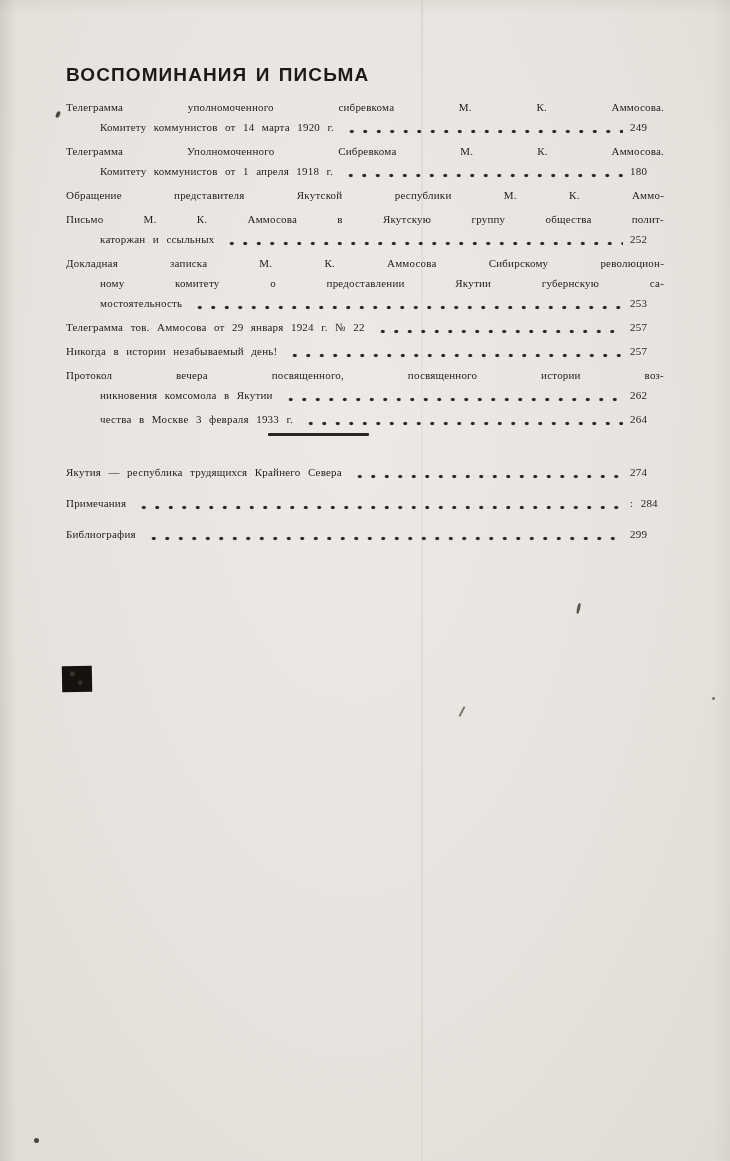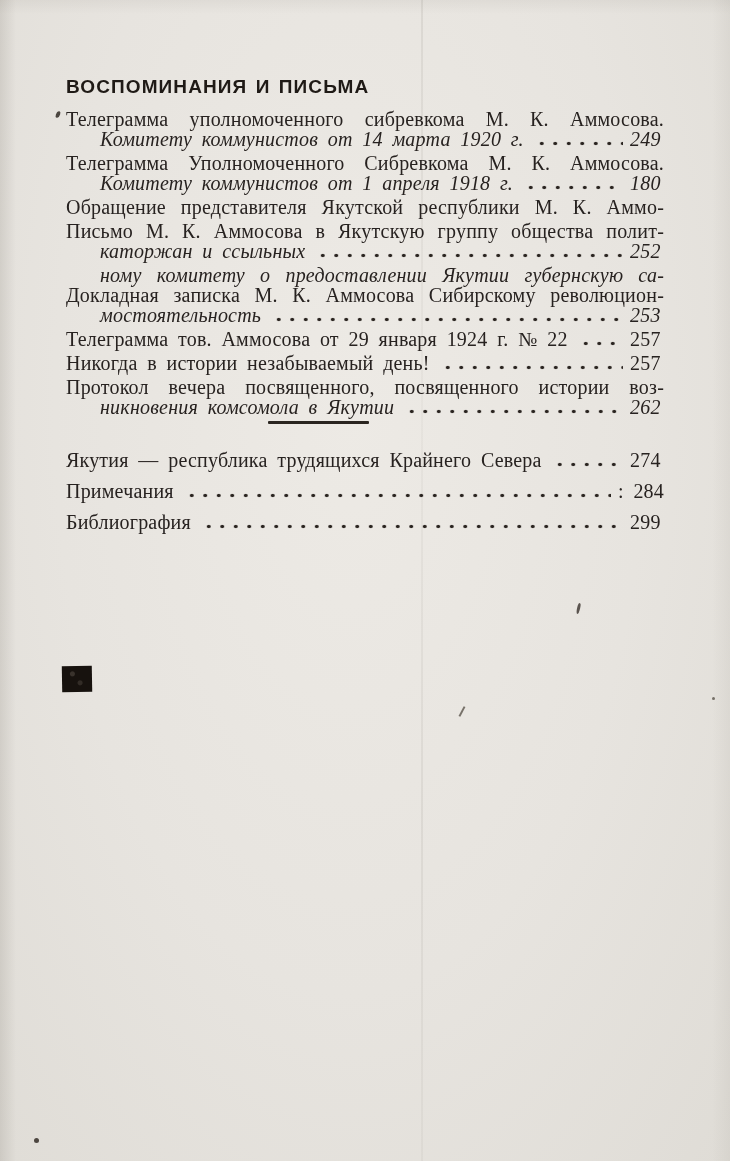--- a/index.html
+++ b/index.html
@@ -28,45 +28,45 @@
     left: 421px; top: 0;
     width: 2px; height: 100%;
     background: linear-gradient(180deg,
       rgba(90,84,74,0.10) 0%,
       rgba(90,84,74,0.04) 35%,
       rgba(90,84,74,0.09) 70%,
       rgba(90,84,74,0.05) 100%);
   }
   .content {
     position: absolute;
-    left: 66px; top: 77px;
+    left: 66px; top: 65px;
     width: 598px;
   }
   .heading {
     font-family: "Liberation Sans", sans-serif;
     font-weight: 700;
     font-size: 19px;
     line-height: 20px;
     letter-spacing: 1.1px;
     word-spacing: 2px;
     color: #1f1a16;
     margin: 0 0 12px 0;
   }
   .entry { margin: 0 0 4px 0; }
   .line {
-    font-size: 20px;
+    font-size: 11px;
     line-height: 20px;
     letter-spacing: 0.2px;
   }
   .line.fill {
     text-align: justify;
     text-align-last: justify;
     white-space: normal;
   }
-  .line.indent { padding-left: 34px; font-style: italic; }
+  .line.indent { padding-left: 34px; }
   .line.last {
     display: flex;
     align-items: flex-end;
     word-spacing: 4.5px;
   }
   .line.last .text { white-space: nowrap; }
   .leader {
     flex: 1 1 auto;
     height: 20px;
     margin: 0 7px 0 9px;
@@ -164,22 +164,22 @@
         </div>
         <div class="entry">
           <div class="line fill">Письмо М. К. Аммосова в Якутскую группу общества полит-</div>
           <div class="line last indent">
             <span class="text">каторжан и ссыльных</span>
             <span class="leader"></span>
             <span class="pagenum">252</span>
           </div>
         </div>
         <div class="entry">
+          <div class="line fill">Докладная записка М. К. Аммосова Сибирскому революцион-</div>
           <div class="line fill indent">ному комитету о предоставлении Якутии губернскую са-</div>
-          <div class="line fill">Докладная записка М. К. Аммосова Сибирскому революцион-</div>
           <div class="line last indent">
             <span class="text">мостоятельность</span>
             <span class="leader"></span>
             <span class="pagenum">253</span>
           </div>
         </div>
         <div class="entry">
           <div class="line last">
             <span class="text">Телеграмма тов. Аммосова от 29 января 1924 г. № 22</span>
             <span class="leader"></span>
@@ -195,20 +195,25 @@
         </div>
         <div class="entry">
           <div class="line fill">Протокол вечера посвященного, посвященного истории воз-</div>
           <div class="line last indent">
             <span class="text">никновения комсомола в Якутии</span>
             <span class="leader"></span>
             <span class="pagenum">262</span>
           </div>
         </div>
         <div class="entry">
+          <div class="line last indent">
+            <span class="text">чества в Москве 3 февраля 1933 г.</span>
+            <span class="leader"></span>
+            <span class="pagenum">264</span>
+          </div>
         </div>
       </div>
 
     <div class="divider"></div>
 
     <div class="footer-list" id="footer-list">
         <div class="entry">
           <div class="line last">
             <span class="text">Якутия — республика трудящихся Крайнего Севера</span>
             <span class="leader"></span>

